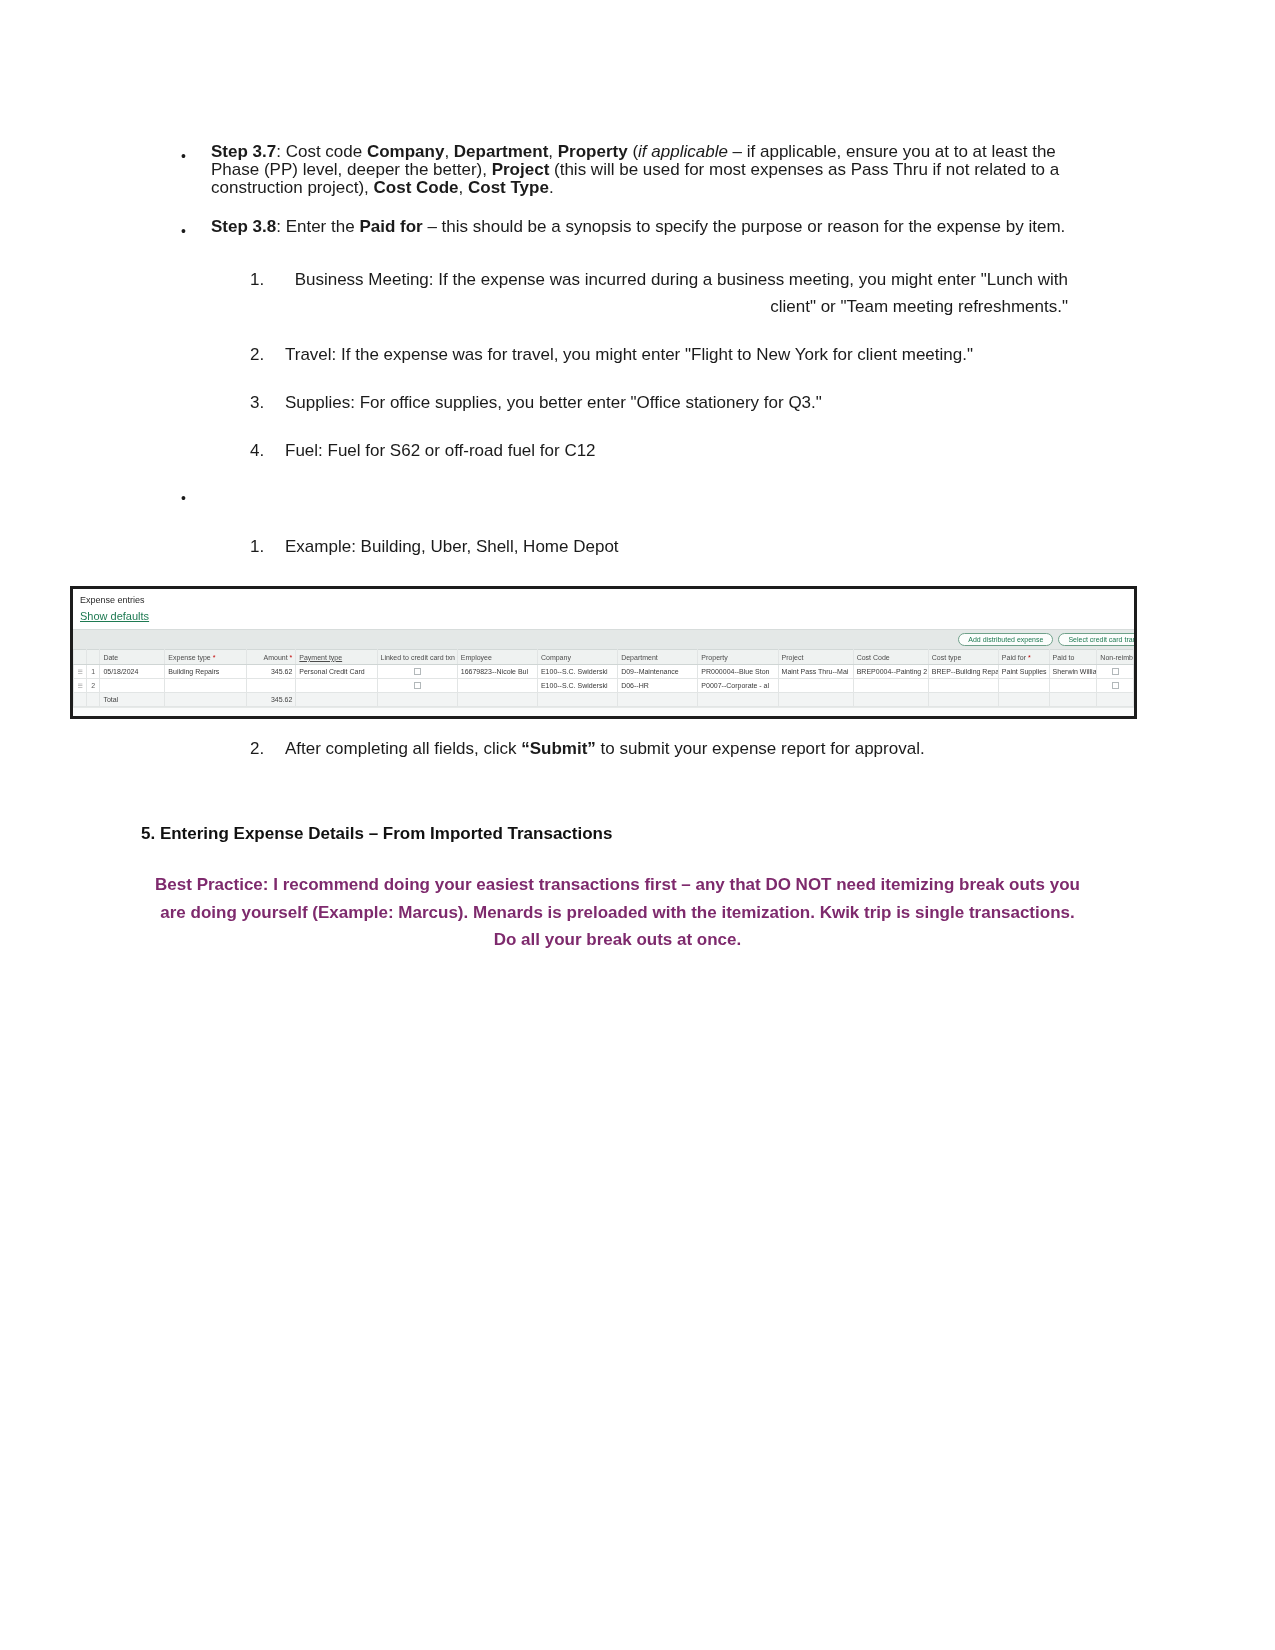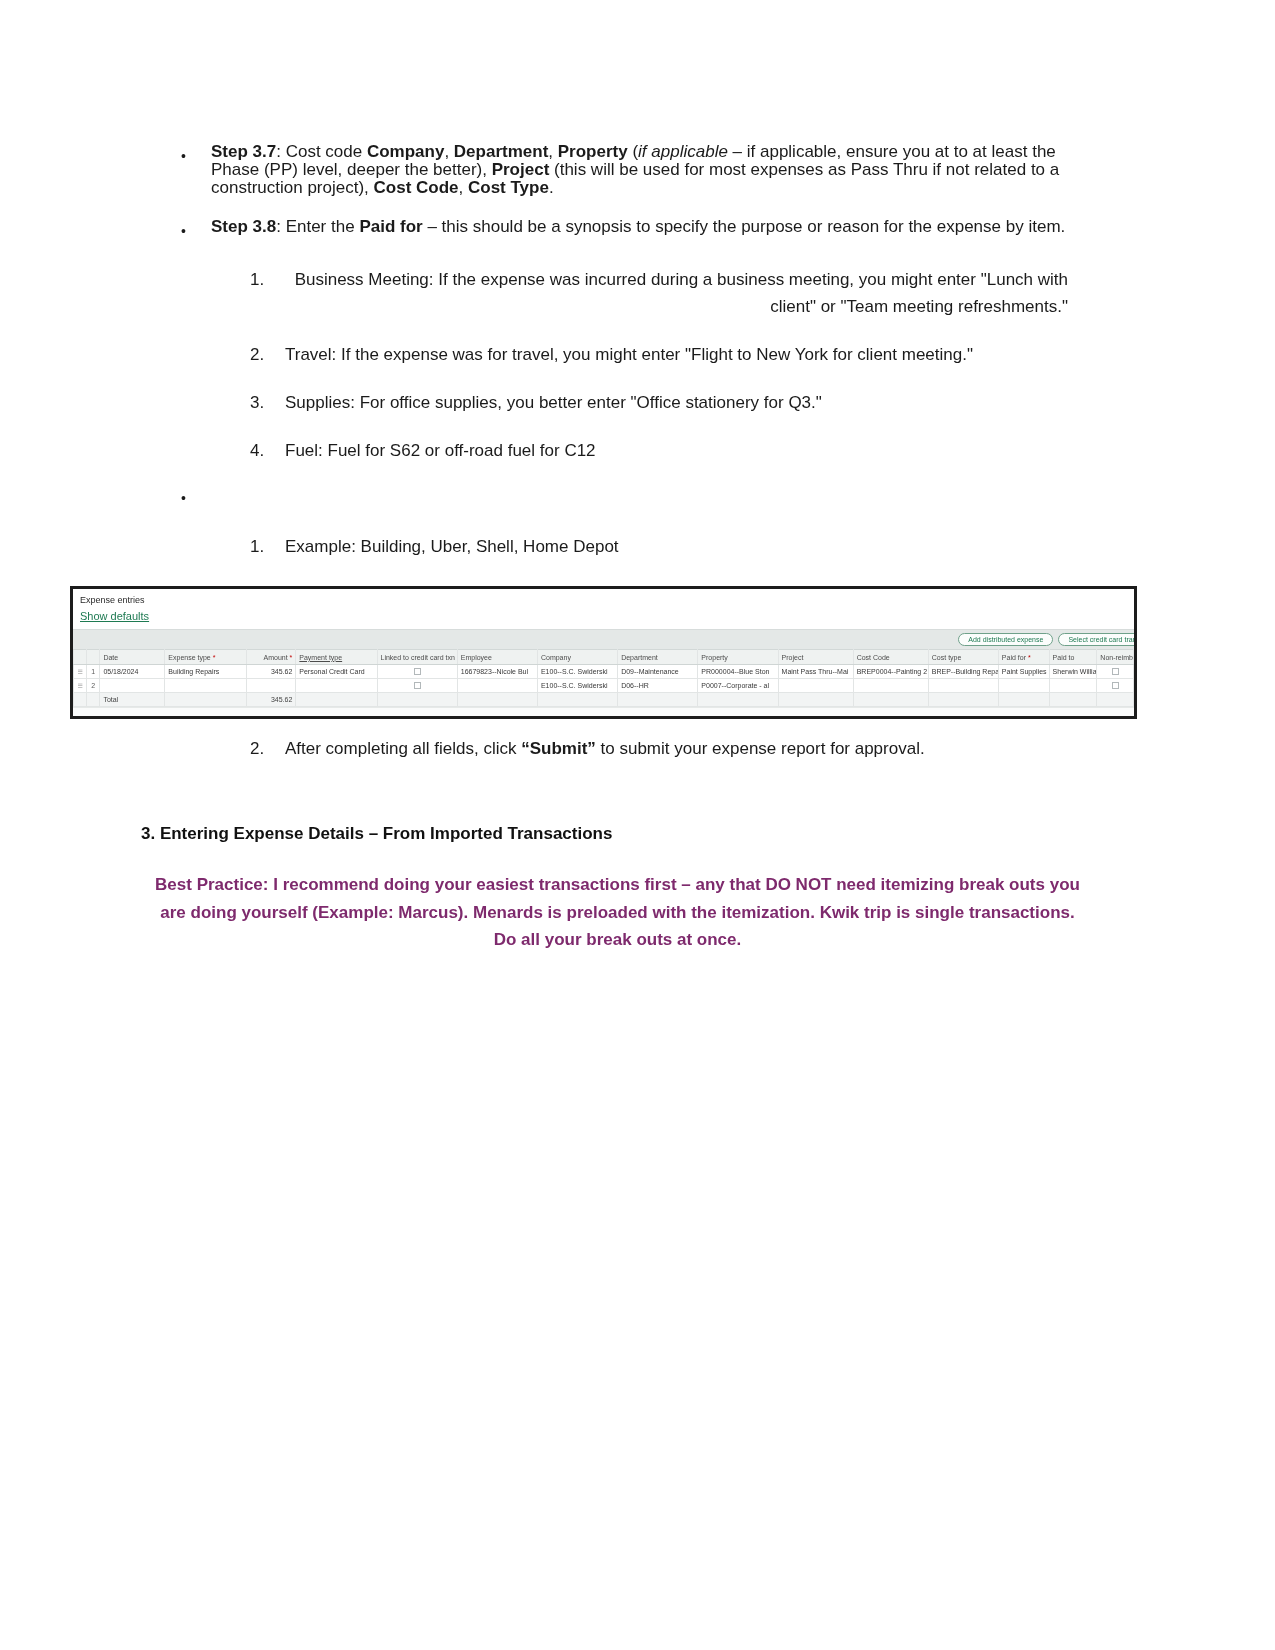--- a/index.html
+++ b/index.html
@@ -230,17 +230,17 @@
         </tbody>
     </table>
     <div class="shot-foot"></div>
   </div>
 
   <div class="n-item after-item">
     <span class="n">2.</span>
     <div class="t"><span>After completing all fields, click </span><span style="font-weight: 700;">“Submit”</span><span> to submit your expense report for approval.</span></div>
   </div>
 
-  <h2 class="sec-heading">3. Entering Expense Details – From Imported Transactions</h2>
+  <h2 class="sec-heading">5. Entering Expense Details – From Imported Transactions</h2>
 
   <p class="best-practice">Best Practice: I recommend doing your easiest transactions first – any that DO NOT need itemizing break outs you are doing yourself (Example: Marcus). Menards is preloaded with the itemization. Kwik trip is single transactions. Do all your break outs at once.</p>
 
 </div>
 
 </body></html>

